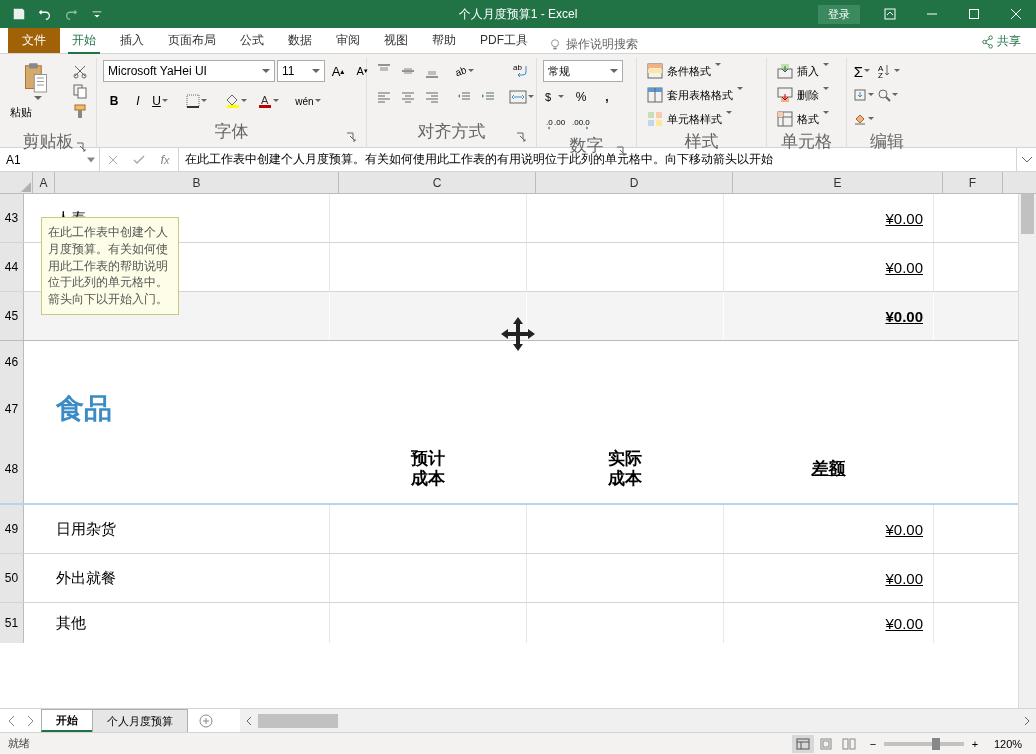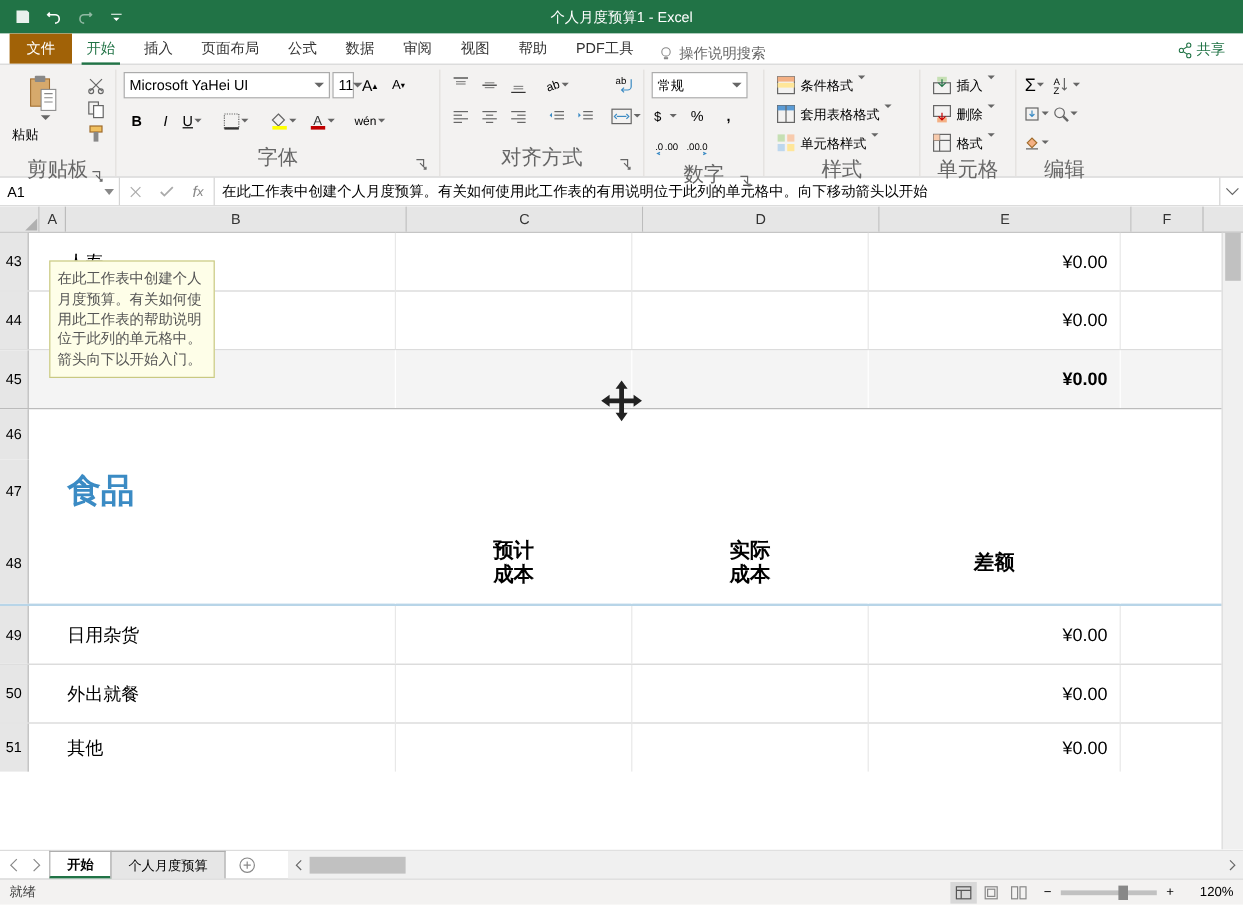--- a/index.html
+++ b/index.html
@@ -99,21 +99,21 @@
 .col-F { width: 60px; }
 
 .rows { position: relative; }
 .row { display: flex; border-bottom: 1px solid #d4d4d4; height: 49px; }
 .row-h { width: 24px; border-right: 1px solid #bcbcbc; background: #e6e6e6; display: flex; align-items: center; justify-content: center; font-size: 12px; }
 .cell { border-right: 1px solid #fff; display: flex; align-items: center; padding: 0 10px; font-size: 15px; }
 .cell.A { width: 22px; border-right: none; padding: 0; }
 .cell.B { width: 284px; }
 .cell.C { width: 197px; }
 .cell.D { width: 197px; }
-.cell.E { width: 210px; justify-content: flex-end; }
+.cell.E { width: 210px; justify-content: flex-end; text-decoration: underline; }
 .row.data .cell.B, .row.data .cell.C, .row.data .cell.D, .row.data .cell.E { border-right: 1px solid #e8e8e8; }
 .row.total .cell.E { font-weight: bold; }
 .row.sec-header { border-bottom: none; }
 .row.sec-header .cell.B { font-size: 28px; font-weight: bold; color: #3b8bc4; }
 .row.col-headers-row .cell { font-weight: bold; font-size: 17px; justify-content: center; flex-direction: column; line-height: 1.2; }
 .row.col-headers-row .cell.B { justify-content: flex-start; align-items: center; }
 .row.col-headers-row { border-bottom: 2px solid #b8d5e8; }
 .sec-underline { border-bottom: 2px solid #b8d5e8; }
 .row.blank .cell { border: none; }
 
@@ -144,21 +144,21 @@
 
 .status-bar { height: 22px; background: #f3f2f1; border-top: 1px solid #d4d4d4; display: flex; align-items: center; padding: 0 8px; font-size: 11px; }
 .status-left { color: #444; }
 .status-right { margin-left: auto; display: flex; align-items: center; gap: 6px; }
 .view-btns { display: flex; gap: 1px; }
 .view-btn { width: 22px; height: 18px; display: flex; align-items: center; justify-content: center; border: 1px solid transparent; }
 .view-btn.active { background: #d8d8d8; }
 .zoom-slider { display: flex; align-items: center; gap: 4px; }
 .zoom-track { width: 80px; height: 4px; background: #c1c1c1; position: relative; }
 .zoom-thumb { position: absolute; left: 48px; top: -4px; width: 8px; height: 12px; background: #888; }
-.zoom-label { min-width: 40px; text-align: right; }
+.zoom-label { min-width: 40px; text-align: center; }
 
 svg { overflow: visible; }
 </style>
 </head>
 <body>
 
 <div class="titlebar">
   <div class="qat">
     <div class="qat-btn">
         <svg viewBox="0 0 16 16">
@@ -175,20 +175,45 @@
           <path fill="none" stroke="#fff" stroke-width="1.5" d="M12 8l2-2-2-2 M14 6H7a4 4 0 0 0 0 8"></path>
         </svg>
       </div>
     <div class="qat-btn">
         <svg viewBox="0 0 16 16">
           <path fill="#fff" d="M3 5h10v1H3zM5 9l3 3 3-3z"></path>
         </svg>
       </div>
   </div>
   <div class="title-center">个人月度预算1 - Excel</div>
+  <div class="title-right">
+    <div class="login-btn">登录</div>
+    <div class="win-btn">
+        <svg viewBox="0 0 12 12">
+          <rect x="1" y="1" width="10" height="10" fill="none" stroke="#fff"></rect>
+          <path d="M3 7l3-3 3 3" fill="none" stroke="#fff"></path>
+        </svg>
+      </div>
+    <div class="win-btn">
+        <svg viewBox="0 0 12 12">
+          <line x1="1" y1="6" x2="11" y2="6" stroke="#fff" stroke-width="1"></line>
+        </svg>
+      </div>
+    <div class="win-btn">
+        <svg viewBox="0 0 12 12">
+          <rect x="1.5" y="1.5" width="9" height="9" fill="none" stroke="#fff"></rect>
+        </svg>
+      </div>
+    <div class="win-btn">
+        <svg viewBox="0 0 12 12">
+          <line x1="1" y1="1" x2="11" y2="11" stroke="#fff"></line>
+          <line x1="11" y1="1" x2="1" y2="11" stroke="#fff"></line>
+        </svg>
+      </div>
+  </div>
 </div>
 
 <div class="ribbon-tabs">
   <div class="tab-file">文件</div>
   <div class="tab active">开始</div>
   <div class="tab">插入</div>
   <div class="tab">页面布局</div>
   <div class="tab">公式</div>
   <div class="tab">数据</div>
   <div class="tab">审阅</div>
@@ -259,21 +284,21 @@
 
   <div class="group" style="width:270px">
     <div class="group-body" style="flex-direction:column">
       <div class="font-row">
         <div class="font-combo" style="width:172px">
             <span>Microsoft YaHei UI</span>
             <svg width="8" height="5">
               <path d="M0 0l4 4 4-4z" fill="#666"></path>
             </svg>
           </div>
-        <div class="font-combo" style="width:18px">
+        <div class="font-combo" style="width:48px">
             <span>11</span>
             <svg width="8" height="5">
               <path d="M0 0l4 4 4-4z" fill="#666"></path>
             </svg>
           </div>
         <div class="font-btn" style="font-size:13px">A<sup style="font-size:8px">▴</sup></div>
         <div class="font-btn" style="font-size:11px">A<sup style="font-size:7px">▾</sup></div>
       </div>
       <div class="font-row">
         <div class="font-btn">

